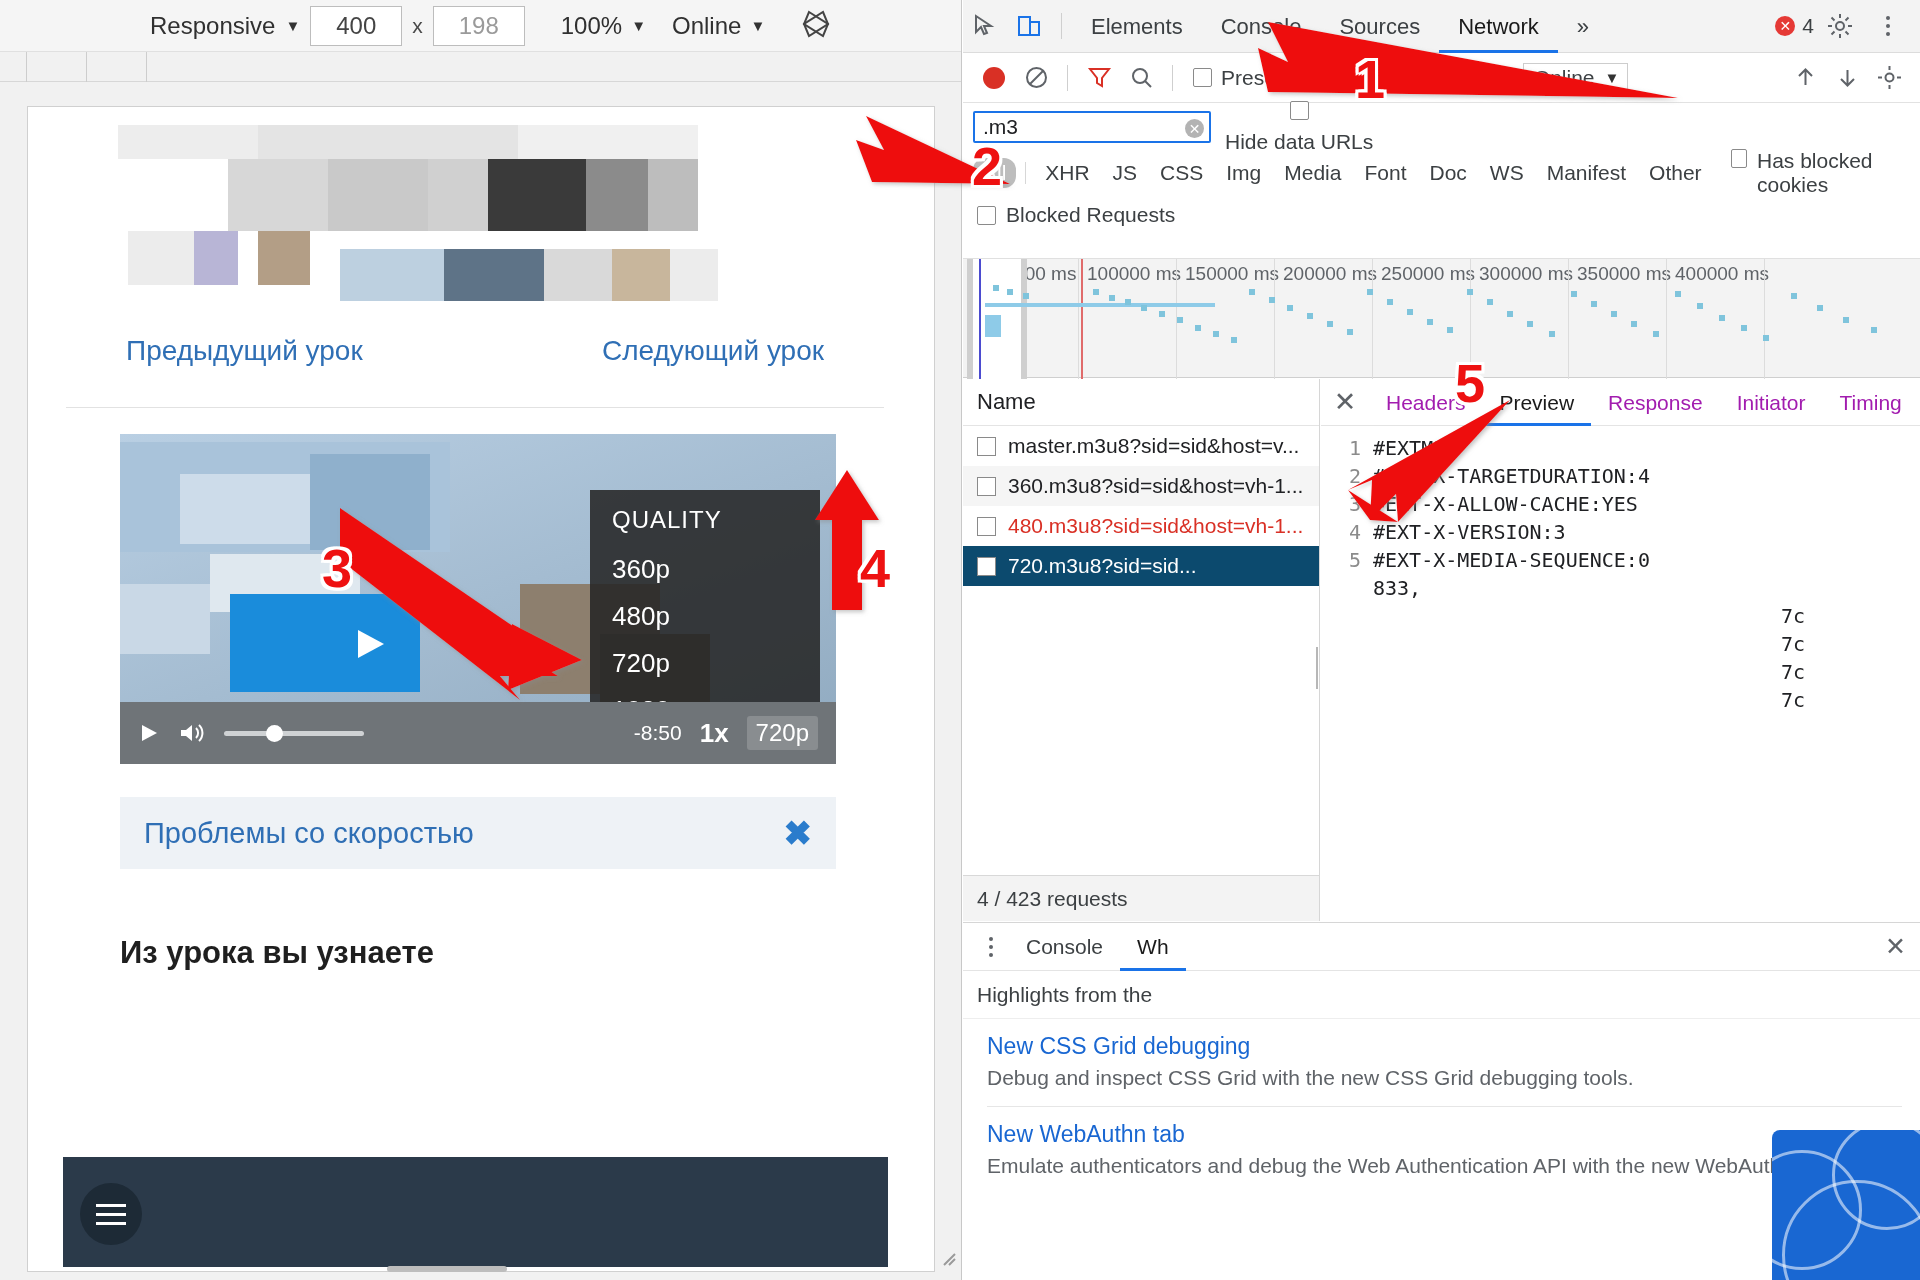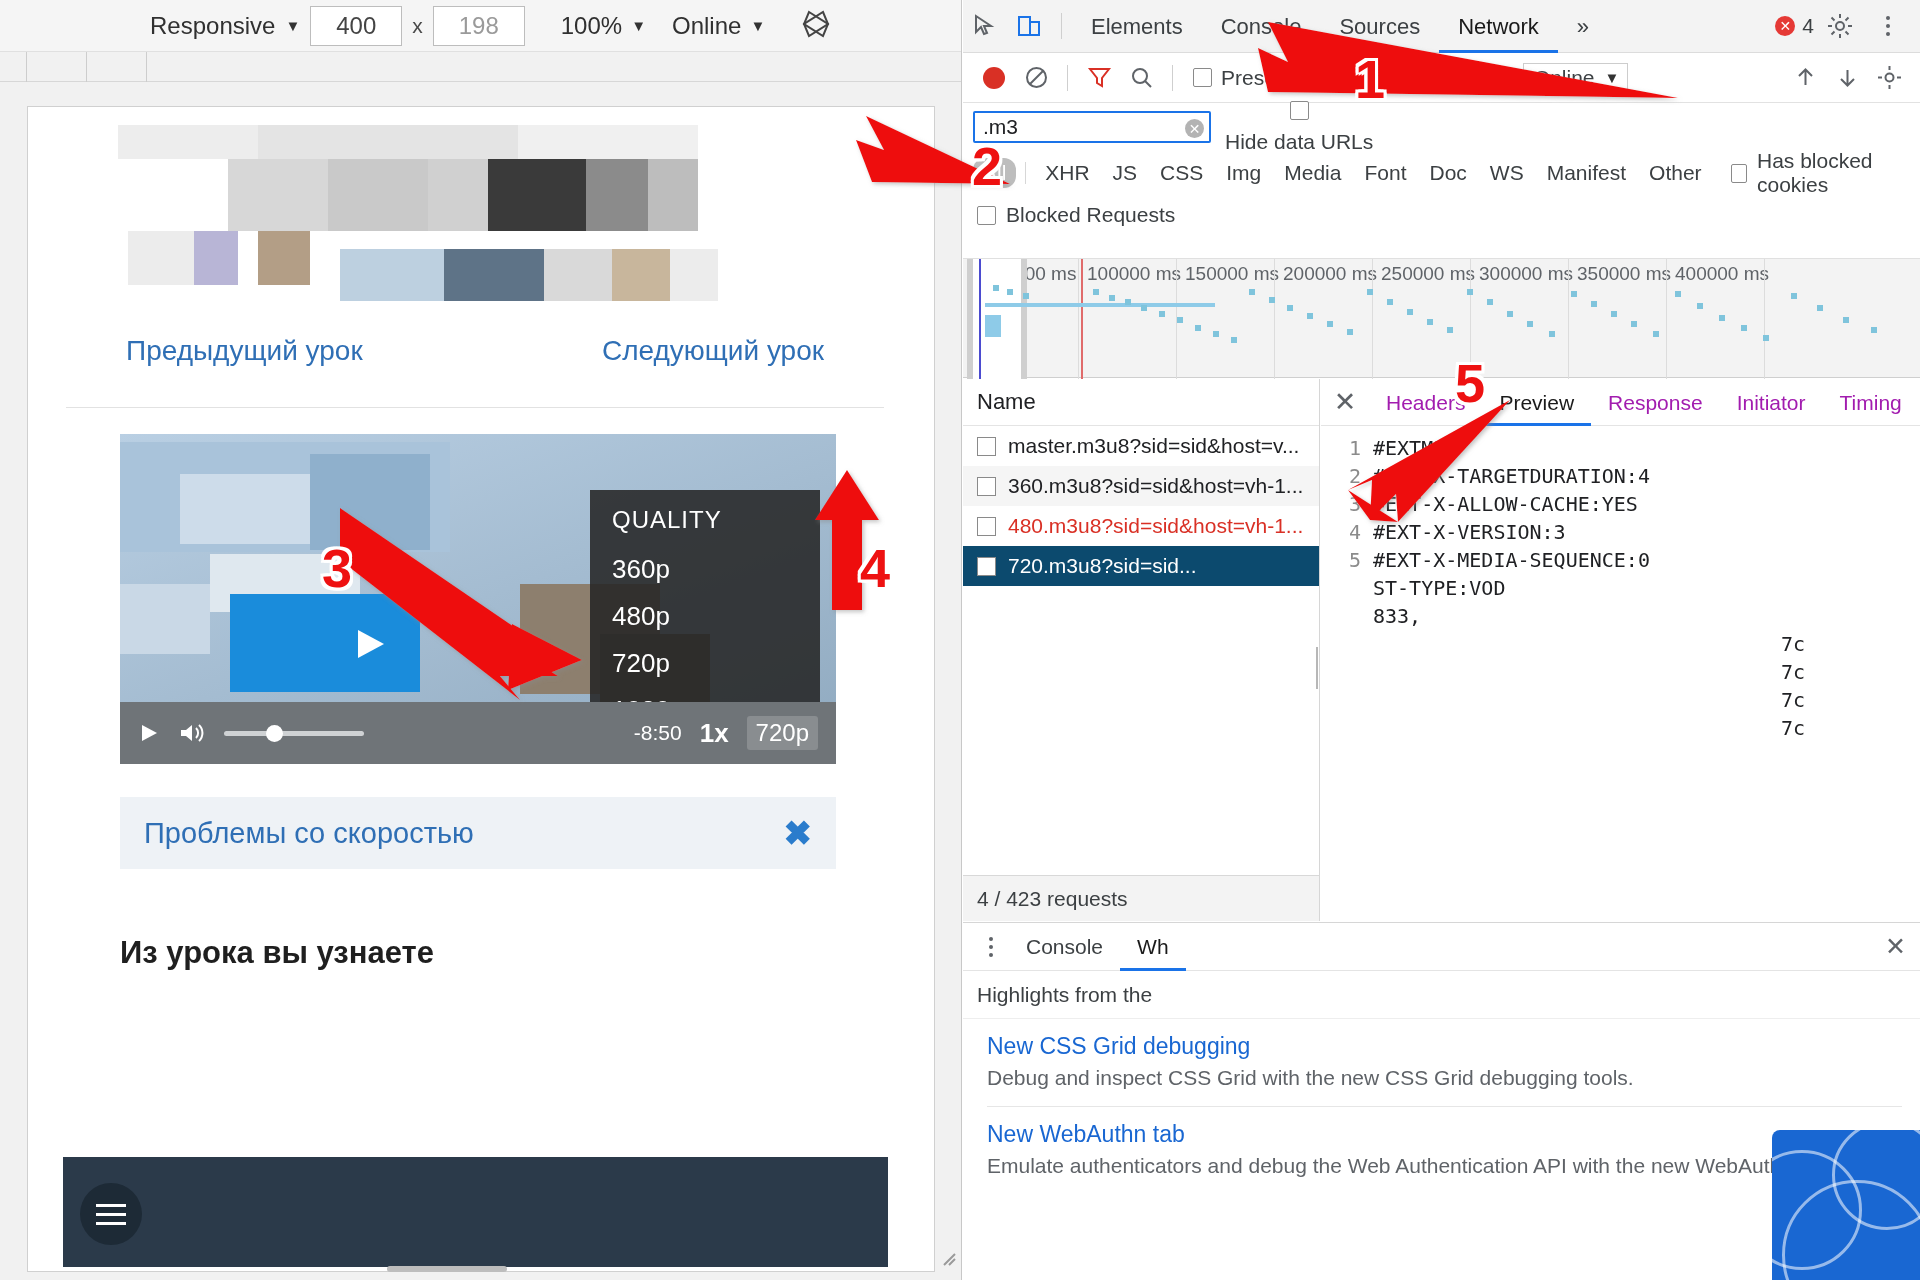--- a/index.html
+++ b/index.html
@@ -153,21 +153,21 @@
     background:#b3b3b3; color:#fff; font-size:14px; display:flex; align-items:center; justify-content:center; cursor:pointer;
   }
   .hdu { display:flex; align-items:center; gap:10px; font-size:21px; color:#3c4043; cursor:pointer;flex-direction:column;}
 
   #dt-typebar {
     height: 44px; display:flex; align-items:center; padding-left: 10px; gap: 3px; background:#fff;
   }
   .type-pill { font-size:21px; color:#3c4043; padding: 3px 10px; border-radius: 12px; cursor:pointer; white-space:nowrap;}
   .type-pill.active { background:#bdbdbd; color:#fff; }
   .type-sep { width:1px; height:22px; background:#d7d7d7; margin: 0 6px;}
-  .hbc { display:flex; align-items:center; gap:10px; font-size:21px; color:#3c4043; margin-left: 16px; cursor:pointer;}
+  .hbc { display:flex; align-items:flex-start; gap:10px; font-size:21px; color:#3c4043; margin-left: 16px; cursor:pointer;}
 
   #dt-blocked { height: 40px; display:flex; align-items:center; padding-left: 14px; gap: 10px; font-size:21px; color:#3c4043; background:#fff;}
 
   #overview {
     position:absolute; left: 0; top: 258px; width: 957px; height: 120px;
     background:#f3f3f3; border-top:1px solid #e0e0e0; border-bottom: 1px solid #cfcfcf;
   }
   .ov-labels { position:absolute; left:0; top:0; width: 957px; height: 28px; }
   .ov-lab { position:absolute; top: 4px; font-size: 19px; color: #5f6368; }
   .ov-grid { position:absolute; top:0; height: 120px; border-right: 1px solid #dcdcdc;}
@@ -629,24 +629,20 @@
         <div class="pv-line">
           <span class="pv-num">4</span>
           <span class="pv-txt">#EXT-X-VERSION:3</span>
           </div>
         <div class="pv-line">
           <span class="pv-num">5</span>
           <span class="pv-txt">#EXT-X-MEDIA-SEQUENCE:0</span>
           </div>
         <div class="pv-line">
           <span class="pv-num"></span>
-          <span class="pv-txt">ST-TYPE:VOD</span>
-          </div>
-        <div class="pv-line">
-          <span class="pv-num"></span>
           <span class="pv-txt">833,</span>
           </div>
         <div class="pv-line" style="padding-left:460px;">
           <span class="pv-txt">7c</span>
           </div>
         <div class="pv-line" style="padding-left:460px;">
           <span class="pv-txt">7c</span>
           </div>
         <div class="pv-line" style="padding-left:460px;">
           <span class="pv-txt">7c</span>

